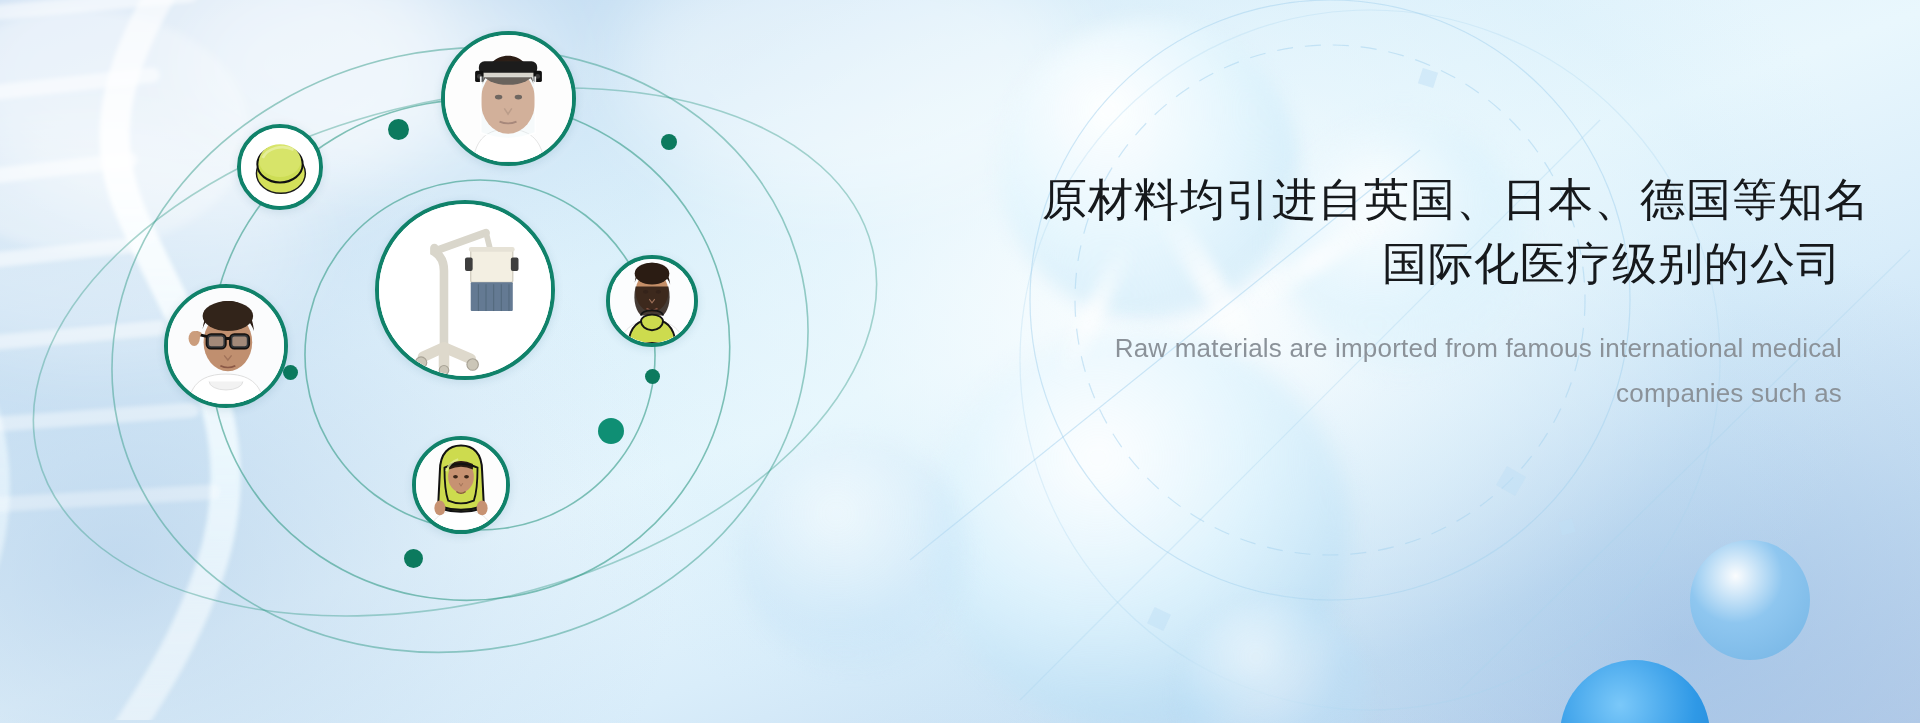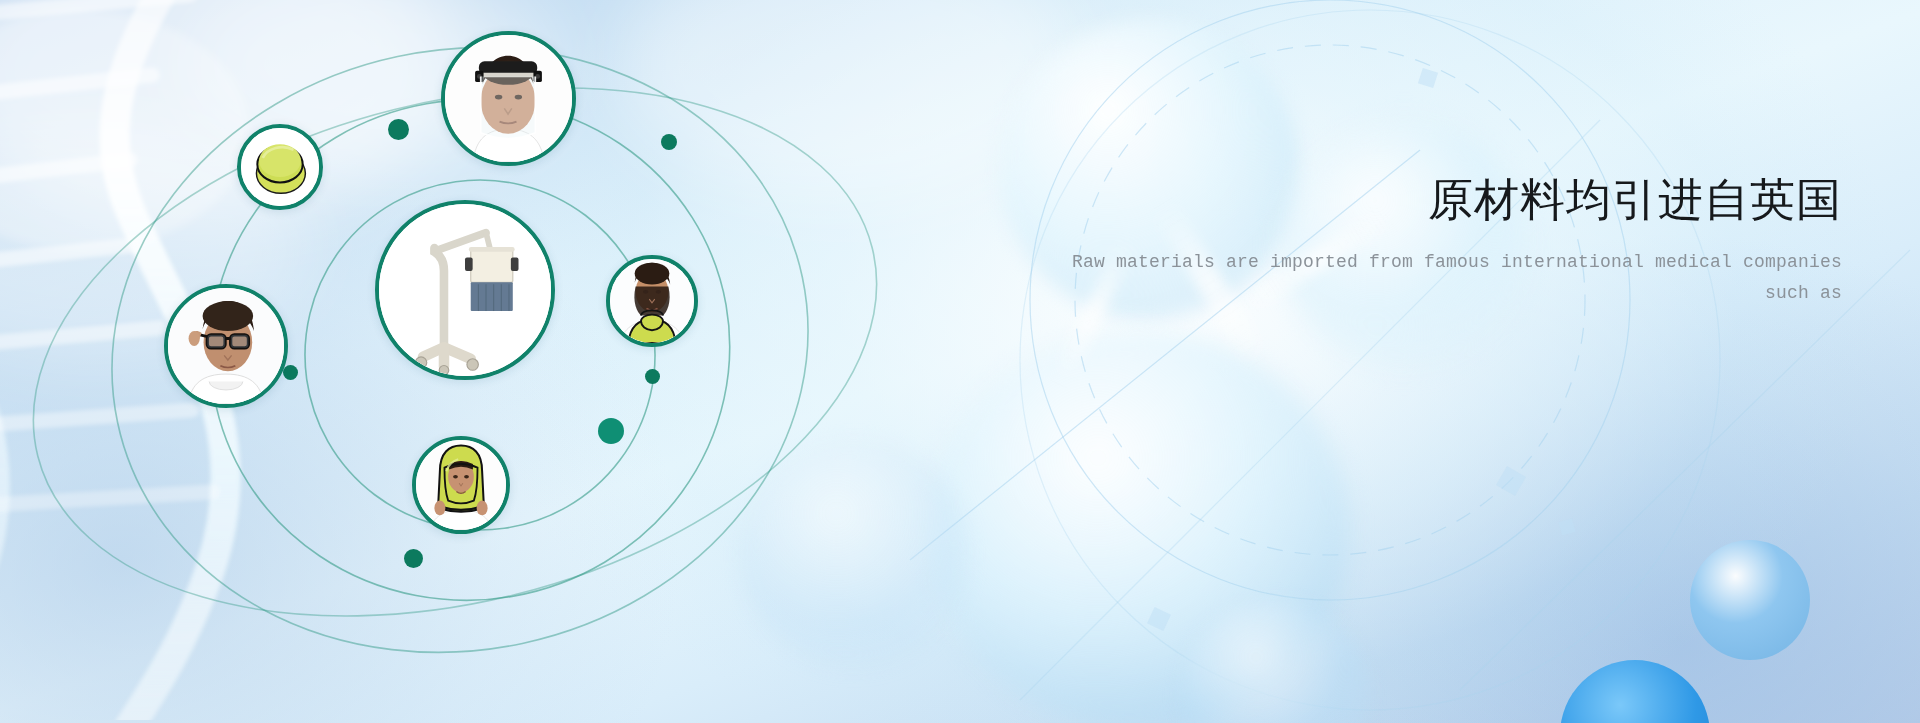--- a/index.html
+++ b/index.html
@@ -81,24 +81,24 @@
   .headline{
     color:#16191c;
     font-size:45px;
     line-height:1.42;
     letter-spacing:1px;
     font-weight:400;
     white-space:nowrap;
   }
   .headline .ln2{display:block;}
   .sub{
-    margin-top:15px;
-    font-family:Liberation Mono, monospace;
+    margin-top:30px;
+    font-family:Liberation Sans, sans-serif;
     color:#8b9299;
-    font-size:18px;
+    font-size:26px;
     line-height:1.75;
     letter-spacing:.2px;
   }
   .sub .sln{display:block;}
 </style>
 </head>
 <body>
 
 <div class="banner">
 
@@ -300,20 +300,21 @@
       <path d="M31,30 Q31,55 35,66 Q49,72 63,66 Q67,55 67,30 Q49,22 31,30 Z" fill="none" stroke="#121212" stroke-width="2"></path>
       <path d="M24,72 Q49,80 74,72" fill="none" stroke="#121212" stroke-width="2.4"></path>
       <ellipse cx="26" cy="74" rx="6" ry="8" fill="#c79272"></ellipse>
       <ellipse cx="72" cy="74" rx="6" ry="8" fill="#c79272"></ellipse>
       <path d="M33,34 Q36,24 46,21" fill="none" stroke="#e4ef9a" stroke-width="2.4" opacity=".75"></path>
     </svg>
   </div>
 
   <div class="textblock">
     <div class="headline">
-      <span class="ln2">原材料均引进自英国</span>
+      <span class="ln1">原材料均引进自英国、日本、德国等知名</span>
+      <span class="ln2">国际化医疗级别的公司</span>
     </div>
     <div class="sub">
       <span class="sln">Raw materials are imported from famous international medical companies such as</span>
     </div>
   </div>
 
 </div>
 
 </body></html>

